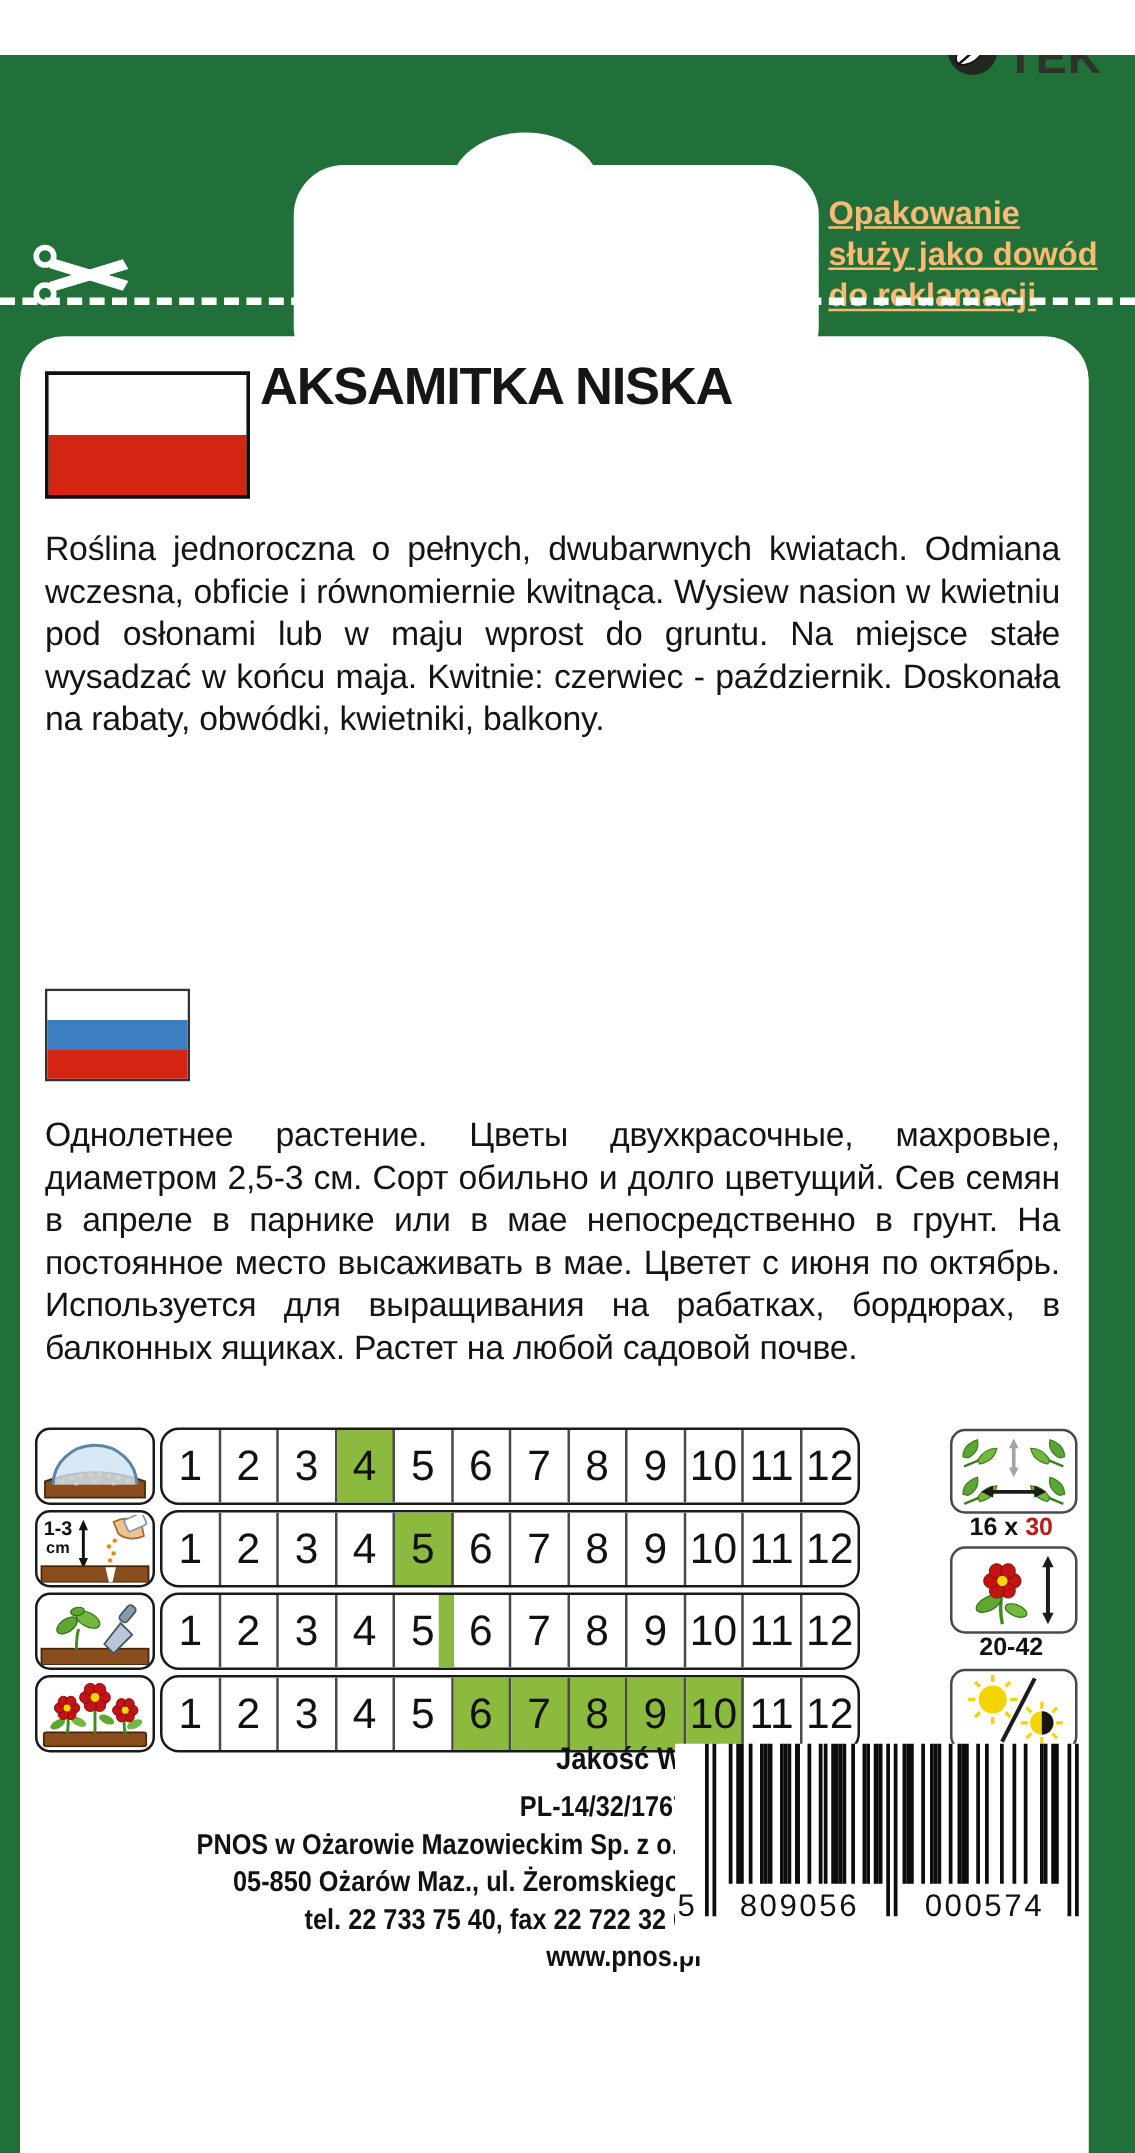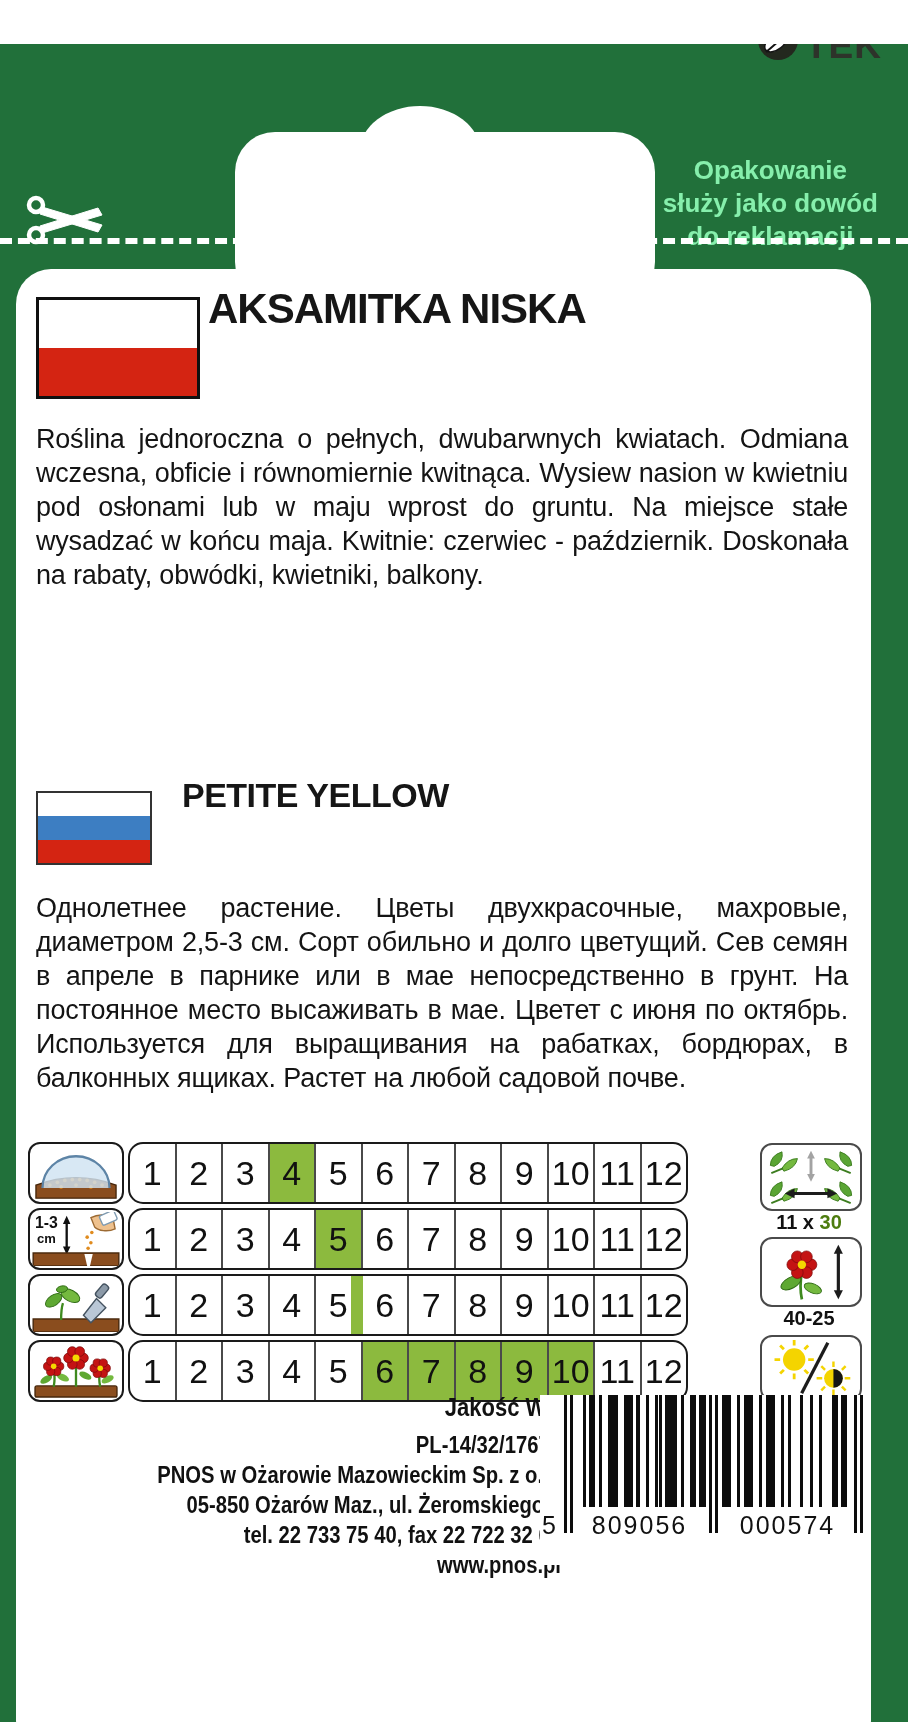--- a/index.html
+++ b/index.html
@@ -1,22 +1,22 @@
 <!DOCTYPE html>
 <html><head>
 <meta charset="utf-8">
 <style>
   html,body{margin:0;padding:0;}
   .page{position:relative;width:908px;height:1722px;background:#21703a;overflow:hidden;
         font-family:"Liberation Sans",sans-serif;margin-top:44px;}
   
   .tek{position:absolute;top:-24px;right:26px;display:flex;align-items:flex-end;gap:5px;}
   .tek-text{font-size:37px;font-weight:bold;color:#2d332a;letter-spacing:1px;line-height:1;}
-  .claim{position:absolute;top:110px;right:30px;text-align:center;color:#86efac;
-         font-size:26px;font-weight:bold;line-height:33px;white-space:pre-line;}
+  .claim{position:absolute;top:110px;right:30px;text-align:left;color:#fdba74;
+         font-size:26px;font-weight:bold;line-height:33px;white-space:pre-line;text-decoration:underline;}
   .cutline{position:absolute;top:194px;left:0;width:100%;border-top:6px dashed #fff;}
   .scissors{position:absolute;top:148px;left:26px;}
   
   .tab{position:absolute;top:88px;left:235px;width:420px;height:170px;background:#fff;border-radius:40px;}
   .tab-bump{position:absolute;top:62px;left:360px;width:120px;height:90px;background:#fff;border-radius:50%;}
   
   .card{position:absolute;left:16px;top:225px;width:855px;height:1487px;background:#fff;border-radius:35px;}
   .flag-pl{position:absolute;left:20px;top:28px;width:158px;height:96px;border:3px solid #101010;}
   .flag-pl .w{height:50%;background:#fff;}
   .flag-pl .r{height:50%;background:#d42412;}
@@ -39,21 +39,21 @@
   .cal-row{position:absolute;left:112px;width:556px;height:58px;border:2px solid #1a1a1a;border-radius:15px;
            display:flex;overflow:hidden;background:#fff;}
   .cal-cell{flex:1;position:relative;display:flex;align-items:center;justify-content:center;
             border-right:2px solid #4a4a4a;font-size:34px;color:#111;}
   .cal-cell:last-child{border-right:none;}
   .cal-cell.hl{background:#8cba3e;}
   .cal-cell .partial{position:absolute;right:-2px;top:0;bottom:0;width:12px;background:#8cba3e;}
   .ricon{position:absolute;left:744px;width:98px;background:#fff;border:2px solid #4a4a4a;border-radius:12px;
          display:flex;align-items:center;justify-content:center;overflow:hidden;}
   .rlabel{position:absolute;left:744px;width:98px;text-align:center;font-size:20px;font-weight:bold;color:#111;}
-  .rlabel .gray{color:#4d7c0f;}
+  .rlabel .gray{color:#b91c1c;}
   
   .footer-lines{position:absolute;left:20px;top:1124px;width:525px;text-align:right;color:#111;
                 transform:scaleX(.88);transform-origin:100% 0;}
   .f-quality{font-size:25px;font-weight:bold;margin-bottom:8px;}
   .f-line{font-size:23px;font-weight:bold;line-height:30px;}
   .pnos-logo{position:absolute;left:26px;top:1156px;z-index:2;}
   .barcode{position:absolute;left:524px;top:1126px;width:330px;height:170px;background:#fff;}
   .barcode .bar{position:absolute;top:0;background:#0c0c0c;}
   .bc-digits span{position:absolute;top:116px;font-size:25px;color:#111;letter-spacing:2px;text-align:center;}
 </style>
@@ -100,21 +100,20 @@
       <div class="big">AKSAMITKA NISKA</div>
     </div>
     <div class="para para-pl">Roślina jednoroczna o pełnych, dwubarwnych kwiatach. Odmiana wczesna, obficie i równomiernie kwitnąca. Wysiew nasion w kwietniu pod osłonami lub w maju wprost do gruntu. Na miejsce stałe wysadzać w końcu maja. Kwitnie: czerwiec - październik. Doskonała na rabaty, obwódki, kwietniki, balkony.</div>
 
     <div class="flag-ru">
         <div class="w"></div>
         <div class="b"></div>
         <div class="r"></div>
       </div>
     <div class="title-ru">
-      <div>PETITE YELLOW</div>
     </div>
     <div class="para para-ru">Однолетнее растение. Цветы двухкрасочные, махровые, диаметром 2,5-3 см. Сорт обильно и долго цветущий. Сев семян в апреле в парнике или в мае непосредственно в грунт. На постоянное место высаживать в мае. Цветет с июня по октябрь. Используется для выращивания на рабатках, бордюрах, в балконных ящиках. Растет на любой садовой почве.</div>
 
     <div class="icon-box" style="top:873px">
       <svg width="88" height="54" viewBox="0 0 92 58">
         <path d="M3 42 Q46 26 89 42 L89 56 L3 56 Z" fill="#8a4d1e" stroke="#47270c" stroke-width="1.5"></path>
         <g fill="#e08b1e">
           <circle cx="18" cy="42" r="2"></circle>
             <circle cx="26" cy="39" r="2"></circle>
             <circle cx="34" cy="37" r="2"></circle>
@@ -364,42 +363,42 @@
         <use href="#lp" transform="translate(4,34)"></use>
         <use href="#lp" transform="translate(92,34) scale(-1,1)"></use>
         <line x1="48" y1="9" x2="48" y2="31" stroke="#a3a3a3" stroke-width="3"></line>
         <polygon points="44,12 52,12 48,4" fill="#a3a3a3"></polygon>
         <polygon points="44,28 52,28 48,36" fill="#a3a3a3"></polygon>
         <line x1="28" y1="48" x2="68" y2="48" stroke="#1c1c1c" stroke-width="3"></line>
         <polygon points="31,43 31,53 21,48" fill="#1c1c1c"></polygon>
         <polygon points="65,43 65,53 75,48" fill="#1c1c1c"></polygon>
       </svg>
     </div>
-    <div class="rlabel" style="top:942px"><span>11 x</span> <span class="gray">30</span></div>
+    <div class="rlabel" style="top:942px"><span>16 x</span> <span class="gray">30</span></div>
 
     <div class="ricon" style="top:968px;height:66px">
       <svg width="94" height="62" viewBox="0 0 96 68">
         <path d="M38 34 q-3 16 0 30" stroke="#3f8a1f" stroke-width="3" fill="none"></path>
         <ellipse cx="26" cy="46" rx="12" ry="6" transform="rotate(-28 26 46)" fill="#5ea832" stroke="#2f6b14" stroke-width="1"></ellipse>
         <ellipse cx="50" cy="52" rx="10" ry="5" transform="rotate(22 50 52)" fill="#74b93f" stroke="#2f6b14" stroke-width="1"></ellipse>
         <g fill="#c41313" stroke="#7e0b0b" stroke-width="0.8">
           <circle cx="48" cy="26" r="6.4"></circle>
             <circle cx="43" cy="34.7" r="6.4"></circle>
             <circle cx="33" cy="34.7" r="6.4"></circle>
           <circle cx="28" cy="26" r="6.4"></circle>
             <circle cx="33" cy="17.3" r="6.4"></circle>
             <circle cx="43" cy="17.3" r="6.4"></circle>
         </g>
         <circle cx="38" cy="26" r="4.6" fill="#f5d800"></circle>
         <line x1="78" y1="10" x2="78" y2="58" stroke="#1c1c1c" stroke-width="3.5"></line>
         <polygon points="73,14 83,14 78,4" fill="#1c1c1c"></polygon>
         <polygon points="73,54 83,54 78,64" fill="#1c1c1c"></polygon>
       </svg>
     </div>
-    <div class="rlabel" style="top:1038px">40-25</div>
+    <div class="rlabel" style="top:1038px">20-42</div>
 
     <div class="ricon" style="top:1066px;height:62px">
       <svg width="94" height="58" viewBox="0 0 96 62">
         <g transform="translate(30,22)" stroke="#f4d400" stroke-width="3">
           <circle r="12" fill="#f4d400" stroke="none"></circle>
           <line x1="15" y1="0" x2="21" y2="0"></line>
             <line x1="-15" y1="0" x2="-21" y2="0"></line>
           <line x1="0" y1="15" x2="0" y2="21"></line>
             <line x1="0" y1="-15" x2="0" y2="-21"></line>
           <line x1="11" y1="11" x2="15" y2="15"></line>

